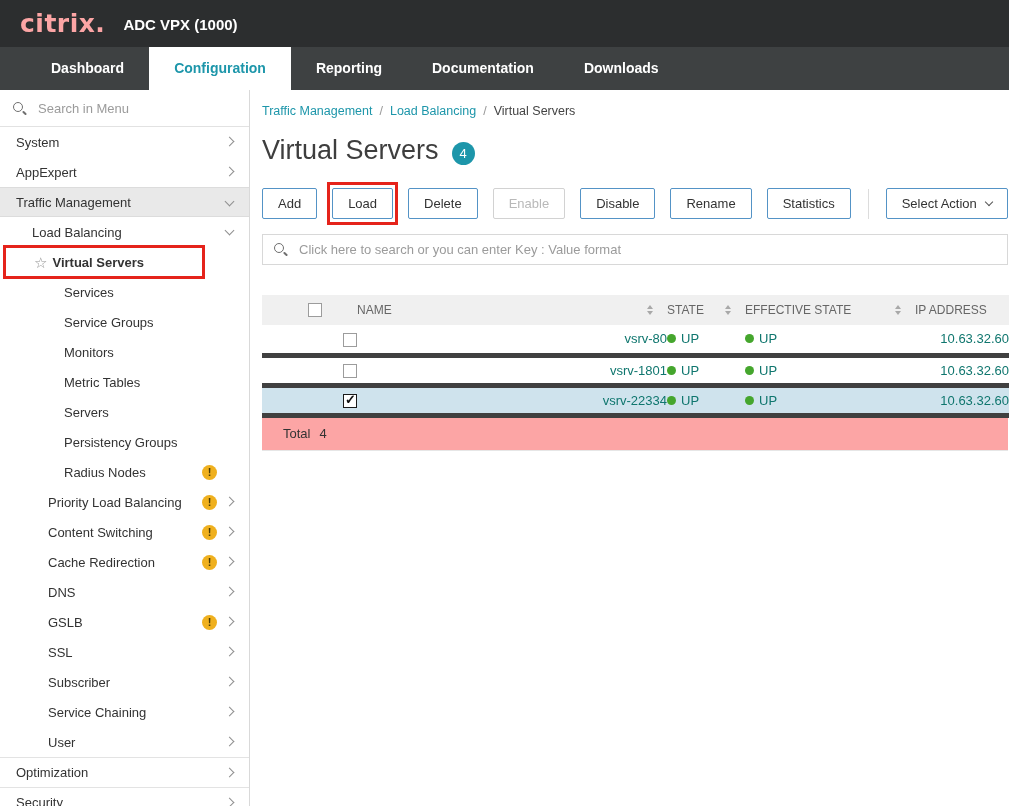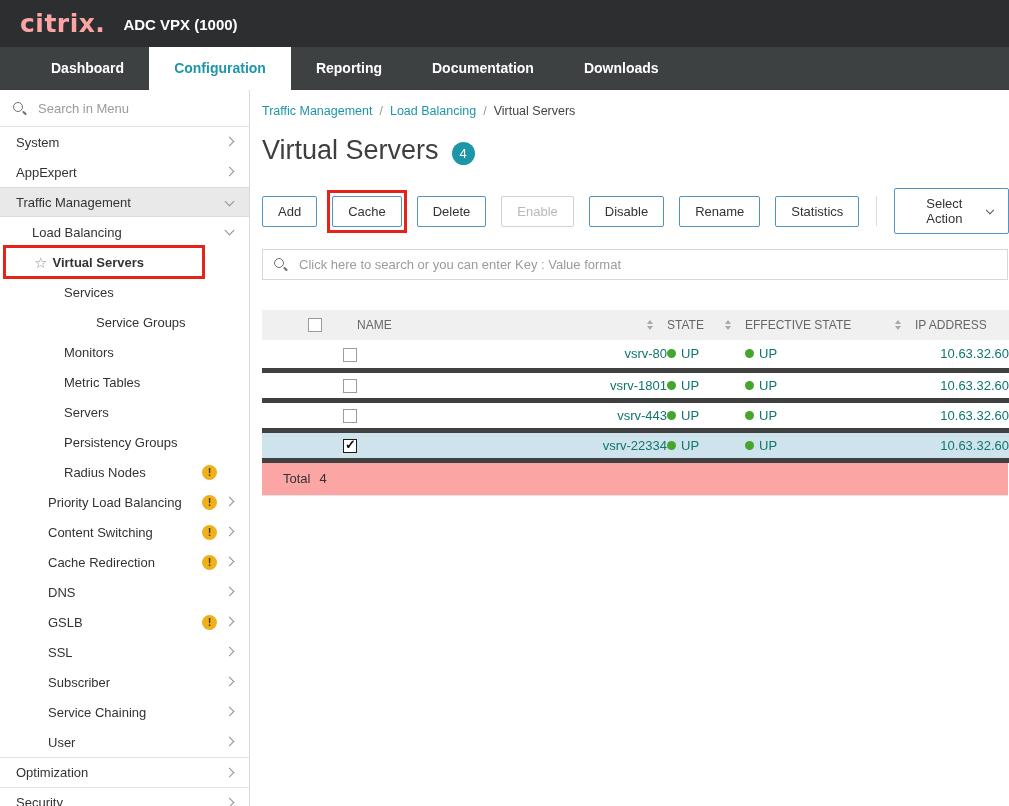--- a/index.html
+++ b/index.html
@@ -132,21 +132,21 @@
           <span class="chev down"></span>
         </li>
         <li class="mi bold" style="padding-left: 34px;">
           <span class="star">☆</span>
           <span class="mi-label">Virtual Servers</span>
           <div class="ann-box"></div>
         </li>
         <li class="mi" style="padding-left: 64px;">
           <span class="mi-label">Services</span>
         </li>
-        <li class="mi" style="padding-left: 96px;">
+        <li class="mi" style="padding-left: 64px;">
           <span class="mi-label">Service Groups</span>
         </li>
         <li class="mi" style="padding-left: 64px;">
           <span class="mi-label">Monitors</span>
         </li>
         <li class="mi" style="padding-left: 64px;">
           <span class="mi-label">Metric Tables</span>
         </li>
         <li class="mi" style="padding-left: 64px;">
           <span class="mi-label">Servers</span>
@@ -220,21 +220,21 @@
       </div>
 
     <div class="title-row">
       <h1 class="page-title">Virtual Servers</h1>
       <span class="count-badge">4</span>
     </div>
 
     <div class="toolbar">
       <div class="tb-buttons">
           <span class="btn-wrap"><button class="btn">Add</button></span>
-          <span class="btn-wrap"><button class="btn">Cache</button><div class="btn-ann"></div></span>
+          <span class="btn-wrap"><button class="btn">Load</button><div class="btn-ann"></div></span>
           <span class="btn-wrap"><button class="btn">Delete</button></span>
           <span class="btn-wrap"><button class="btn disabled" disabled="">Enable</button></span>
           <span class="btn-wrap"><button class="btn">Disable</button></span>
           <span class="btn-wrap"><button class="btn">Rename</button></span>
           <span class="btn-wrap"><button class="btn">Statistics</button></span>
         </div>
       <div class="vsep"></div>
       <button class="btn select-action">
         <span>Select Action</span>
         <span class="caret"></span>
@@ -319,37 +319,20 @@
               </span>
             </td>
             <td class="td-state">
               <span class="state-flex">
                 <span class="dot"></span>
                 <span class="state-text">UP</span>
               </span>
             </td>
             <td class="td-ip">10.63.32.60</td>
           </tr>
-          <tr>
-            <td class="td-cb"><span class="checkbox"></span></td>
-            <td class="td-name">vsrv-443</td>
-            <td class="td-state">
-              <span class="state-flex">
-                <span class="dot"></span>
-                <span class="state-text">UP</span>
-              </span>
-            </td>
-            <td class="td-state">
-              <span class="state-flex">
-                <span class="dot"></span>
-                <span class="state-text">UP</span>
-              </span>
-            </td>
-            <td class="td-ip">10.63.32.60</td>
-          </tr>
           <tr class="selected">
             <td class="td-cb"><span class="checkbox checked"></span></td>
             <td class="td-name">vsrv-22334</td>
             <td class="td-state">
               <span class="state-flex">
                 <span class="dot"></span>
                 <span class="state-text">UP</span>
               </span>
             </td>
             <td class="td-state">

